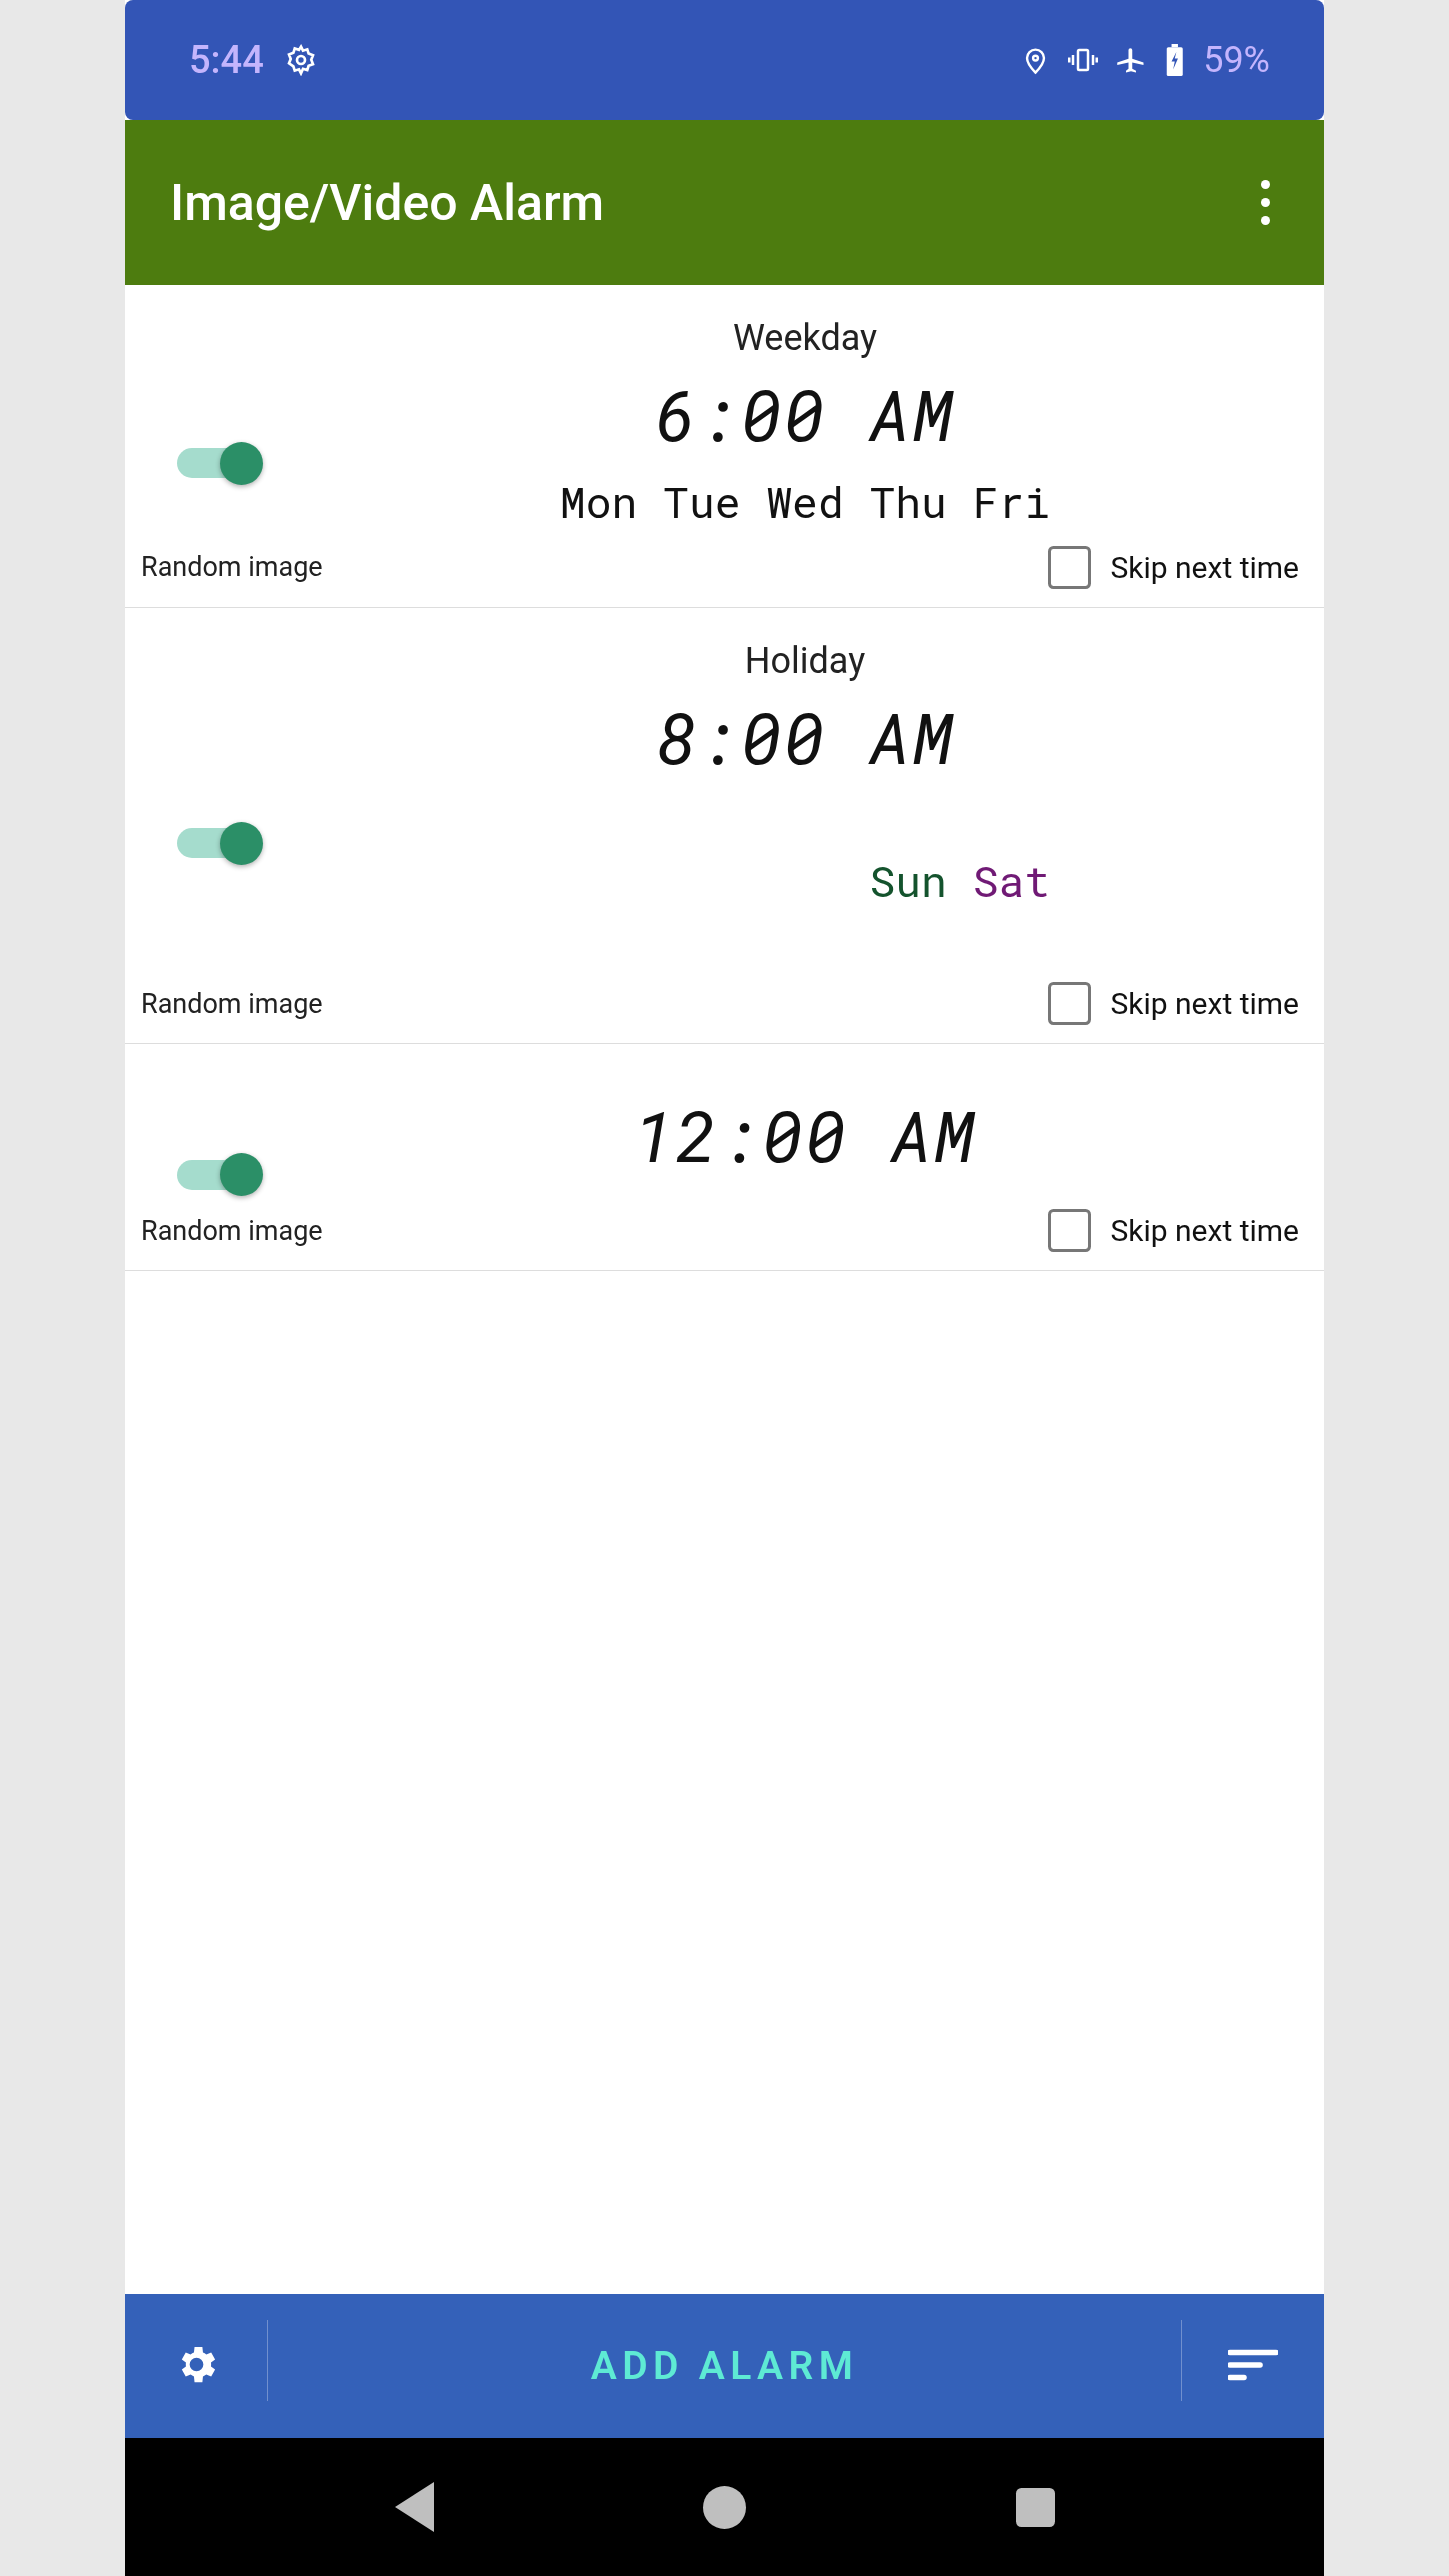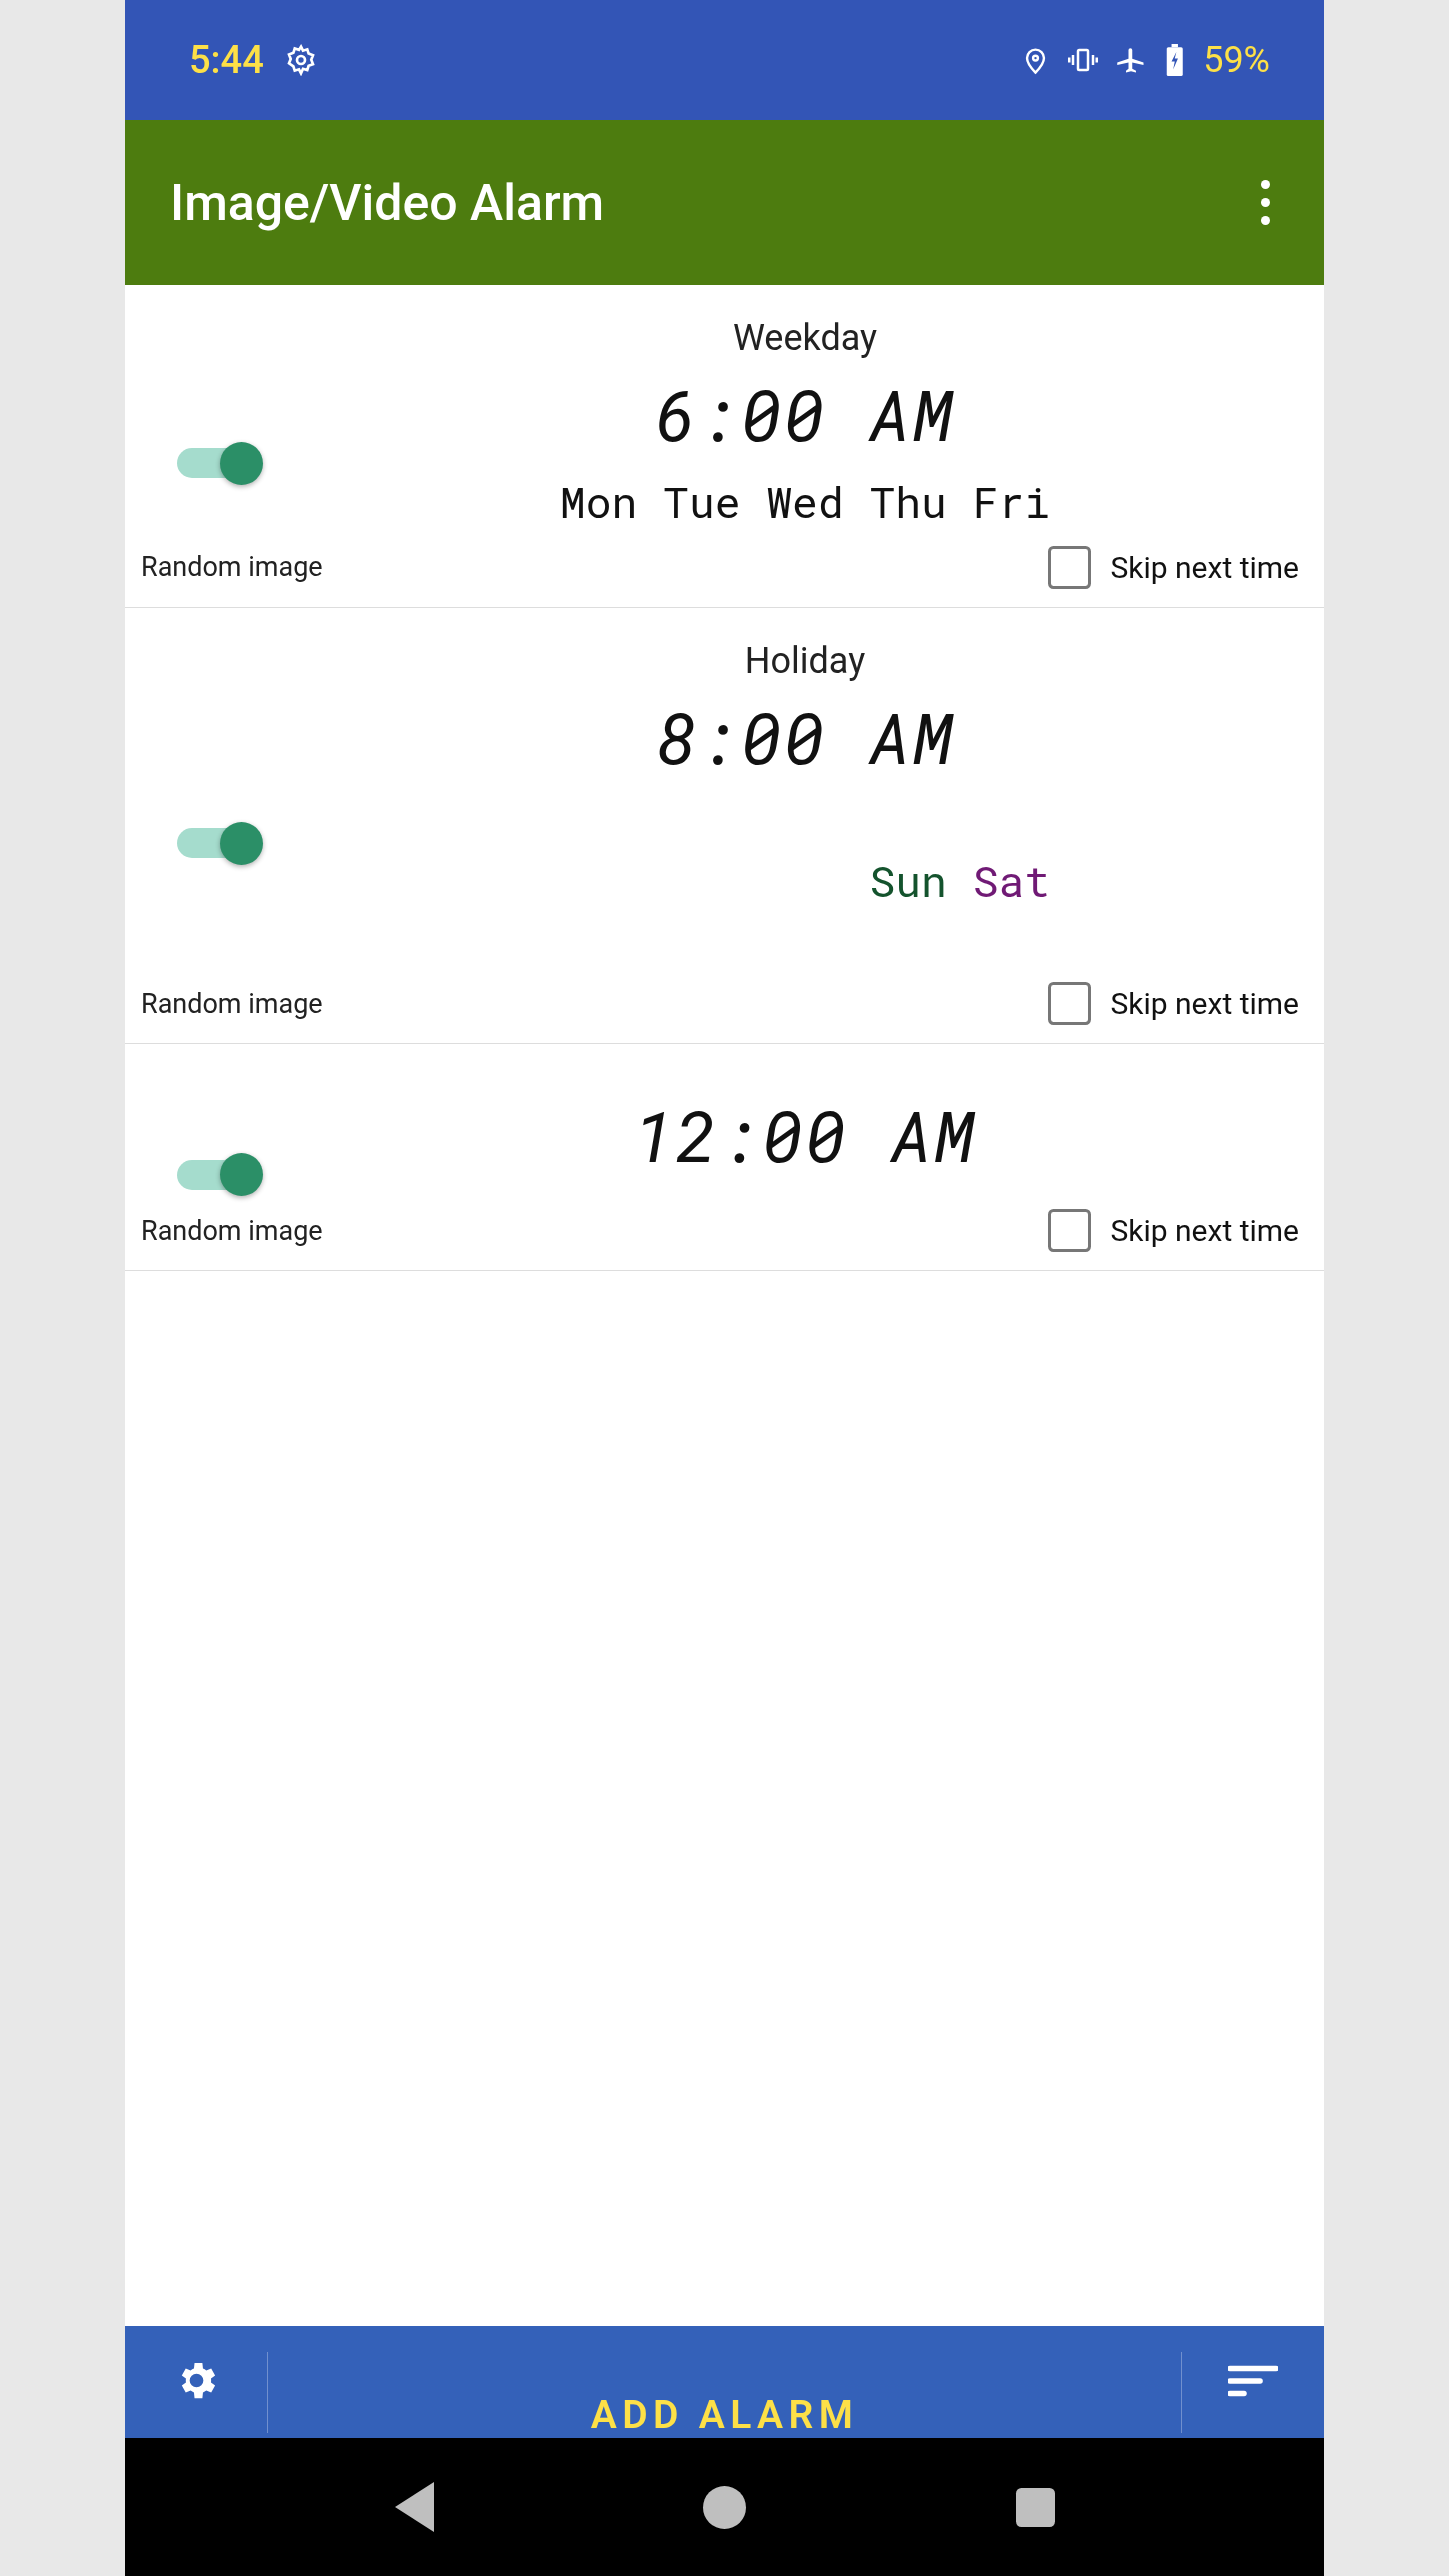--- a/index.html
+++ b/index.html
@@ -4,22 +4,22 @@
 <style>
   * { margin: 0; padding: 0; box-sizing: border-box; }
   html, body { width: 1449px; height: 2576px; font-family: Roboto, Arial, sans-serif; background: #e8e8e8; }
   .outer { width: 1449px; height: 2576px; display: flex; justify-content: center; }
   .phone {
     width: 1199px; height: 2576px; background: #fff; display: flex; flex-direction: column;
     margin: 0 auto;
   }
   
   .status-bar {
-    background: #3355b6; height: 120px; color: #fde047; display: flex; align-items: center;
-    justify-content: space-between; padding: 0 54px 0 64px; font-size: 38px;
+    background: #3355b6; height: 120px; color: #c4b5fd; display: flex; align-items: center;
+    justify-content: space-between; padding: 0 54px 0 64px; font-size: 38px; border-radius: 8px;
   }
   .status-left { display: flex; align-items: center; gap: 21.5px; }
   .status-right { display: flex; align-items: center; gap: 18px; font-size: 36px; }
   .status-time { font-weight: 500; }
   .status-icon { display: inline-flex; justify-content: center; align-items: center; }
   
   .app-bar {
     background: #4d7c0f; height: 165px; display: flex; align-items: center; justify-content: space-between;
     padding: 0 36px 0 45px; color: #fff;
   }
@@ -44,21 +44,21 @@
   .alarm-days { font-family: "Roboto Mono","Courier New",monospace; font-size: 43px; color: #111; margin-top: 12.5px; white-space: pre; }
   .day-sun { color: #14532d; }
   .day-sat { color: #701a75; }
   .alarm-sub-row { display: flex; justify-content: space-between; align-items: center; margin-top: 16px; padding-right: 9px; }
   .random-image { font-size: 27px; color: #222; }
   .skip-box { display: flex; align-items: center; gap: 19.7px; cursor: pointer; }
   .checkbox { width: 43px; height: 43px; border: 3.6px solid #777; border-radius: 5.4px; }
   .skip-label { font-size: 30px; color: #111; }
   
   .bottom-bar {
-    background: #3461b9; height: 112px; display: flex; align-items: flex-end; color: #fde047;
+    background: #3461b9; height: 144px; display: flex; align-items: center; color: #5eead4;
   }
   .bottom-left, .bottom-right { width: 143px; display: flex; justify-content: center; align-items: center;
     height: 100%; cursor: pointer; position: relative; }
   .bottom-divider-l { border-right: 1.8px solid rgba(255,255,255,0.3); height: 81px; position: absolute; right:0; top:26px; }
   .bottom-divider-r { border-left: 1.8px solid rgba(255,255,255,0.3); height: 81px; position: absolute; left:0; top:26px; }
   .add-alarm { flex: 1; text-align: center; font-size: 39px; font-weight: 600; letter-spacing: 5.4px; }
   
   .nav-bar { background: #000; height: 138px; display: flex; justify-content: space-evenly; align-items: center; }
   .nav-btn { cursor: pointer; }
   .nav-back { width: 0; height: 0; border-top: 25px solid transparent; border-bottom: 25px solid transparent;

